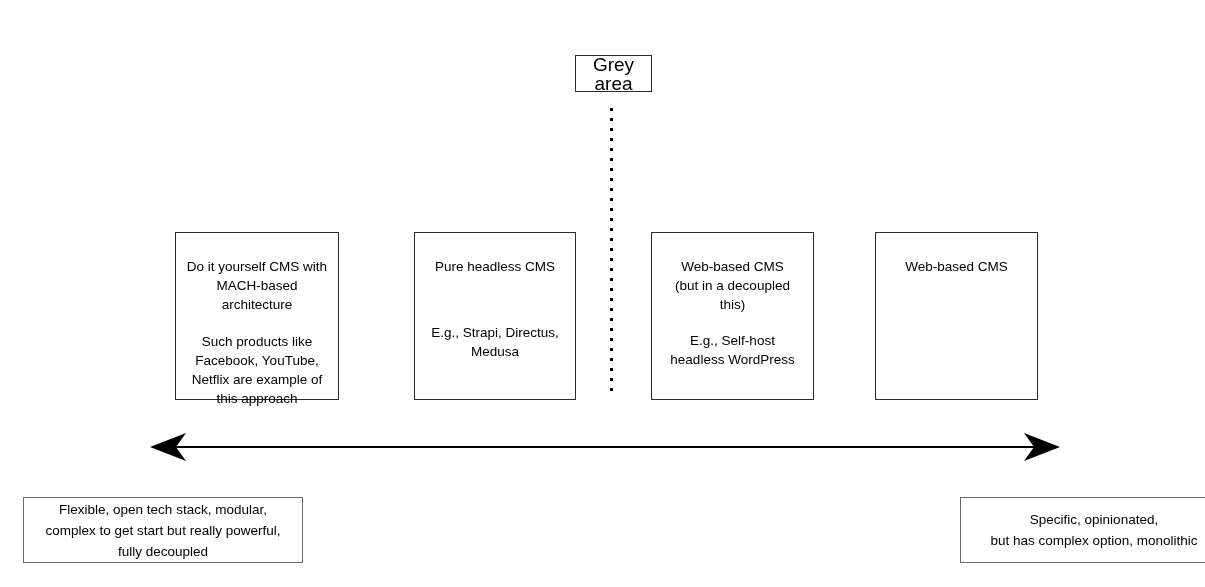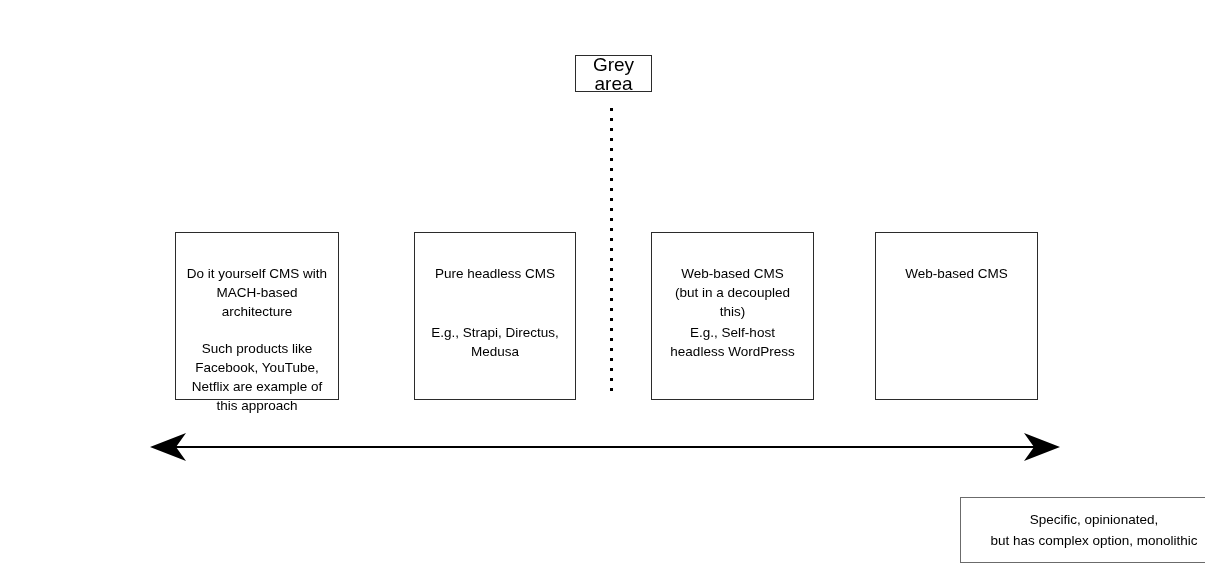--- a/index.html
+++ b/index.html
@@ -51,34 +51,34 @@
   }
   .col-box.b1 { left: 175px; width: 164px; }
   .col-box.b2 { left: 414px; width: 162px; }
   .col-box.b3 { left: 651px; width: 163px; }
   .col-box.b4 { left: 875px; width: 163px; }
 
   .block {
     width: 100%;
   }
   .block.head {
-    margin-top: 11px;
+    margin-top: 4px;
   }
   .block.example {
     margin-top: auto;
     margin-bottom: 24px;
   }
   .col-box.b1 .block.example {
     margin-bottom: 6px;
     text-align: center;
   }
   .col-box.b2 .block.example {
   }
   .col-box.b3 .block.example {
-    margin-bottom: 24px;
+    margin-bottom: 16px;
   }
   .col-box.b4 .block.example {
     margin-bottom: 26px;
   }
   .col-box.b1 .block.head {
     margin-bottom: 18px;
   }
 
   .caption {
     position: absolute;
@@ -208,19 +208,24 @@
   </div>
 
   <div class="axis">
     <svg width="1205" height="46" viewBox="0 0 1205 46" xmlns="http://www.w3.org/2000/svg">
       <line x1="170" y1="23" x2="1042" y2="23" stroke="#000000" stroke-width="2"></line>
       <path d="M 150 23 L 186 9 L 176 23 L 186 37 Z" fill="#000000"></path>
       <path d="M 1060 23 L 1024 9 L 1034 23 L 1024 37 Z" fill="#000000"></path>
     </svg>
   </div>
 
+  <div class="caption left">
+    <div>Flexible, open tech stack, modular,</div>
+    <div>complex to get start but really powerful,</div>
+    <div>fully decoupled</div>
+  </div>
 
   <div class="caption right">
     <div>Specific, opinionated,</div>
     <div>but has complex option, monolithic</div>
   </div>
 
 </div>
 
 </body></html>

